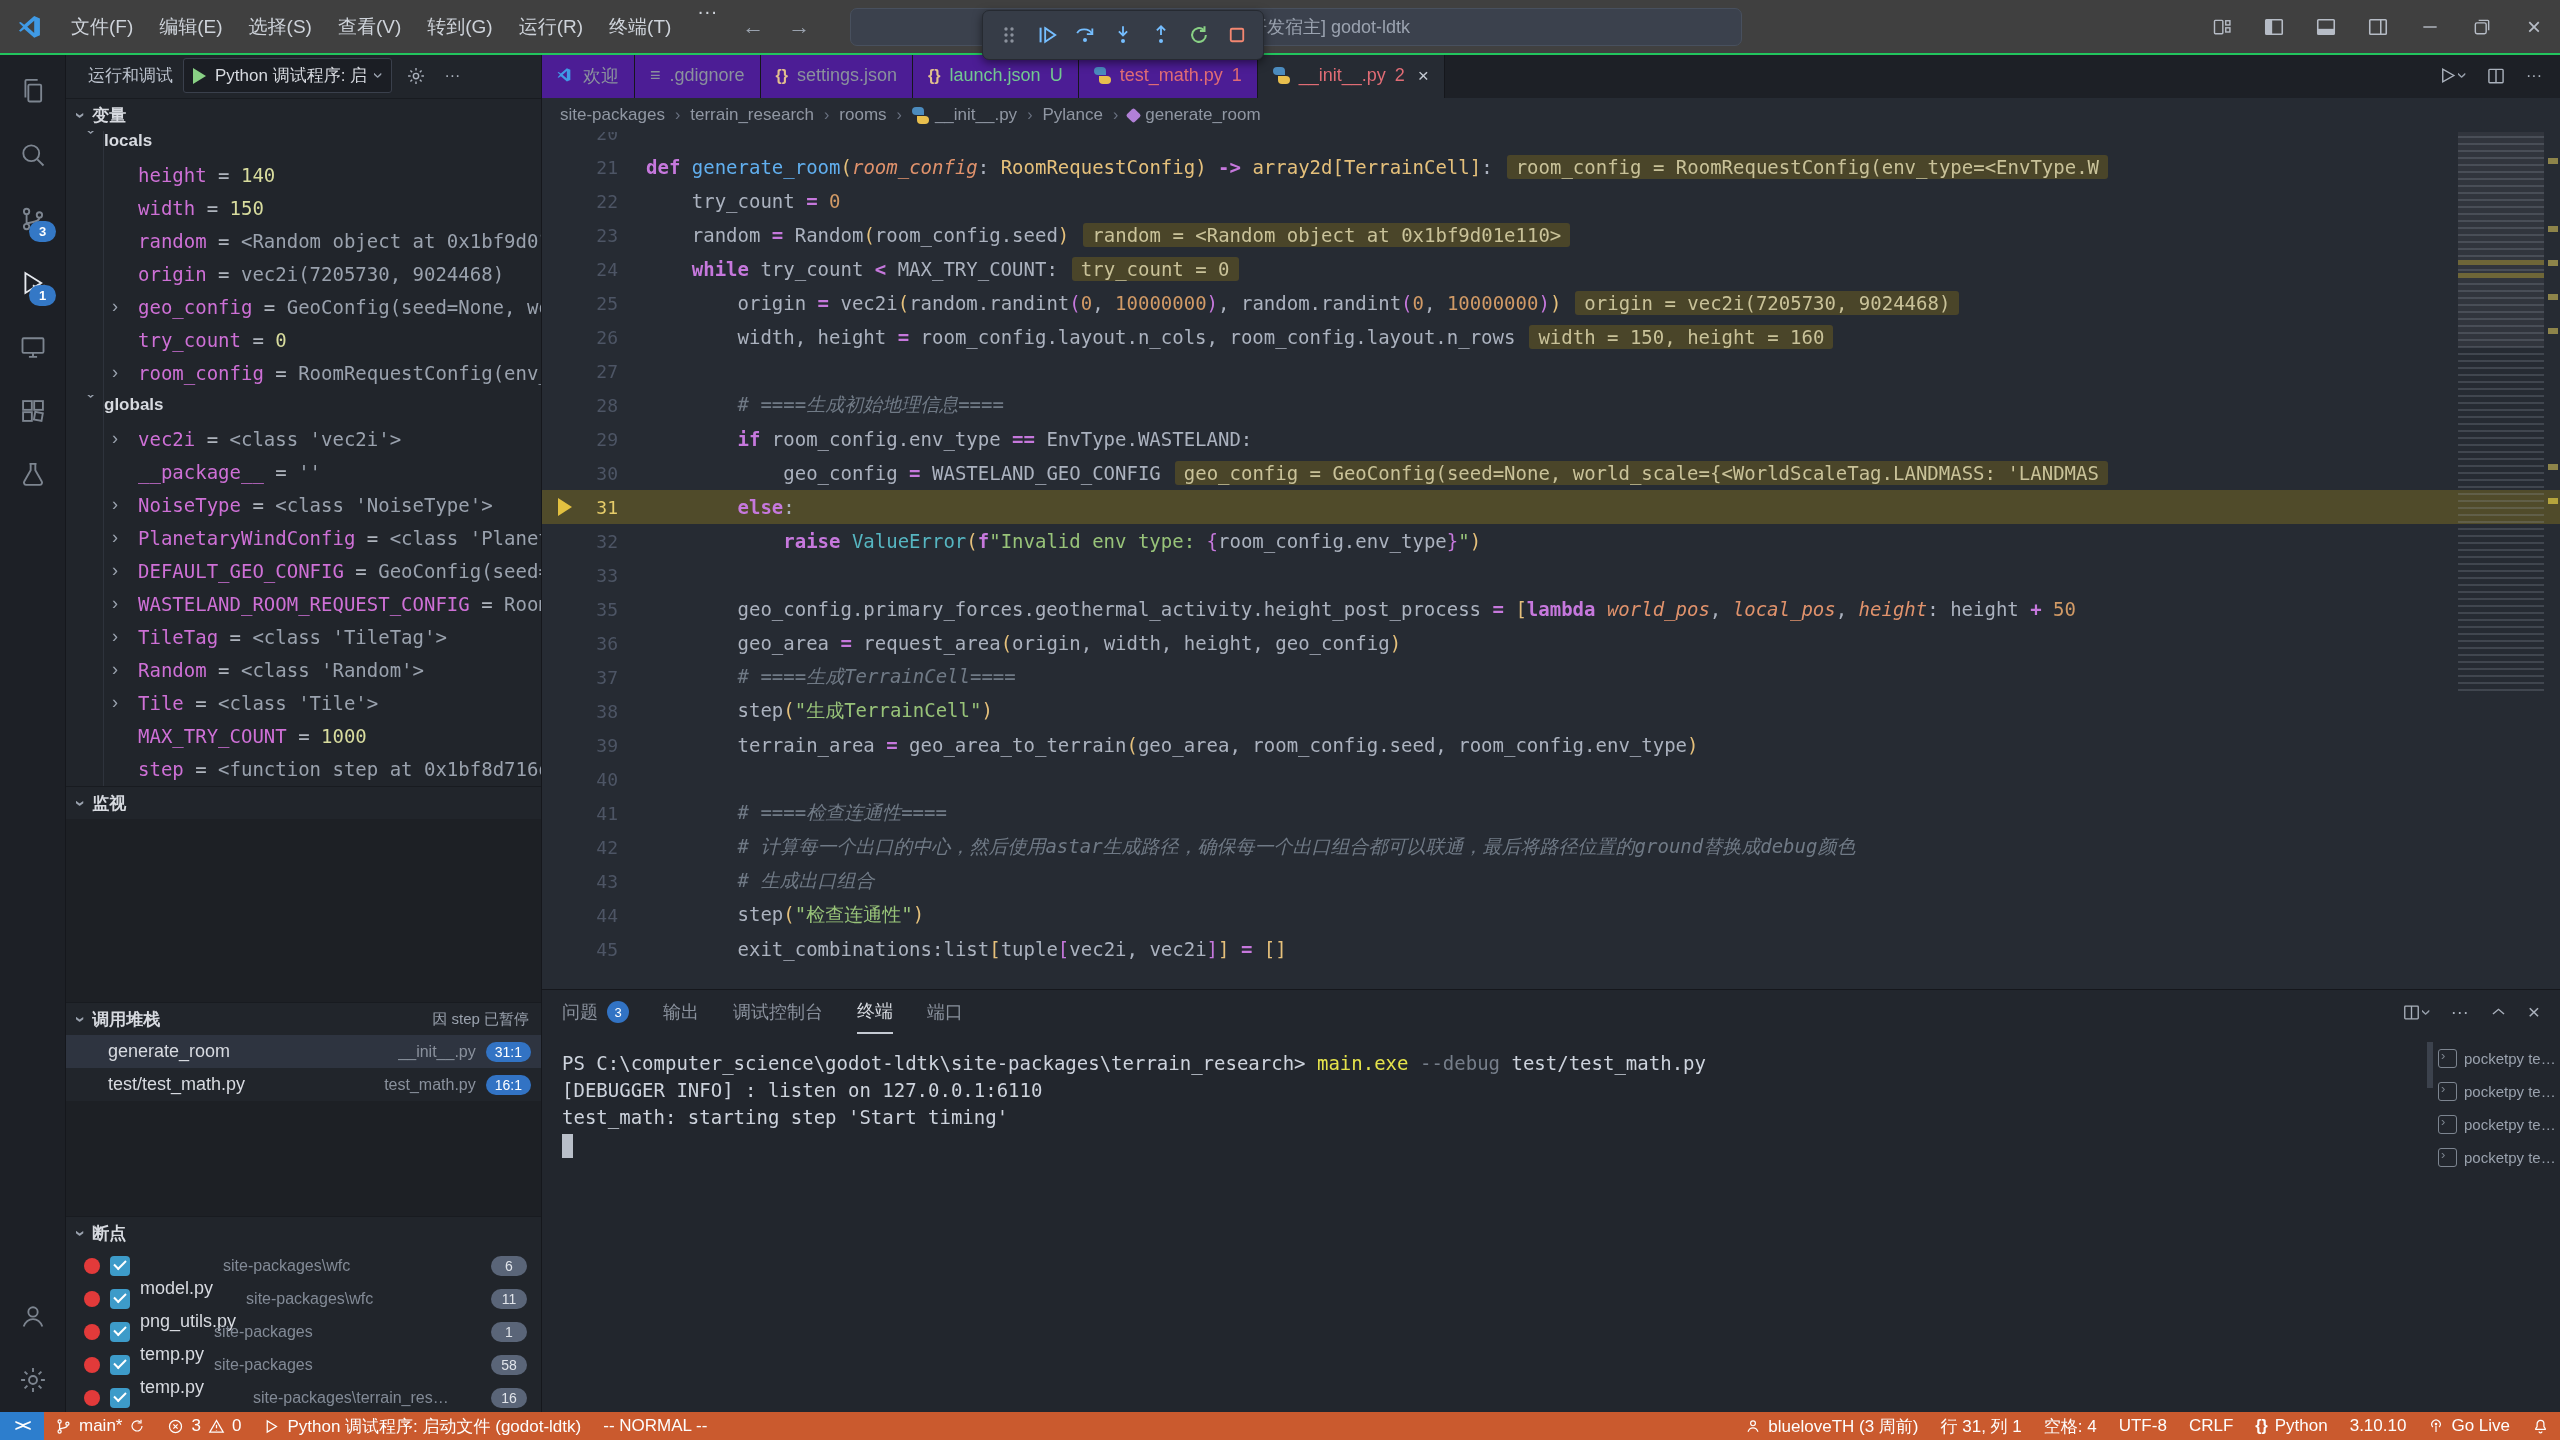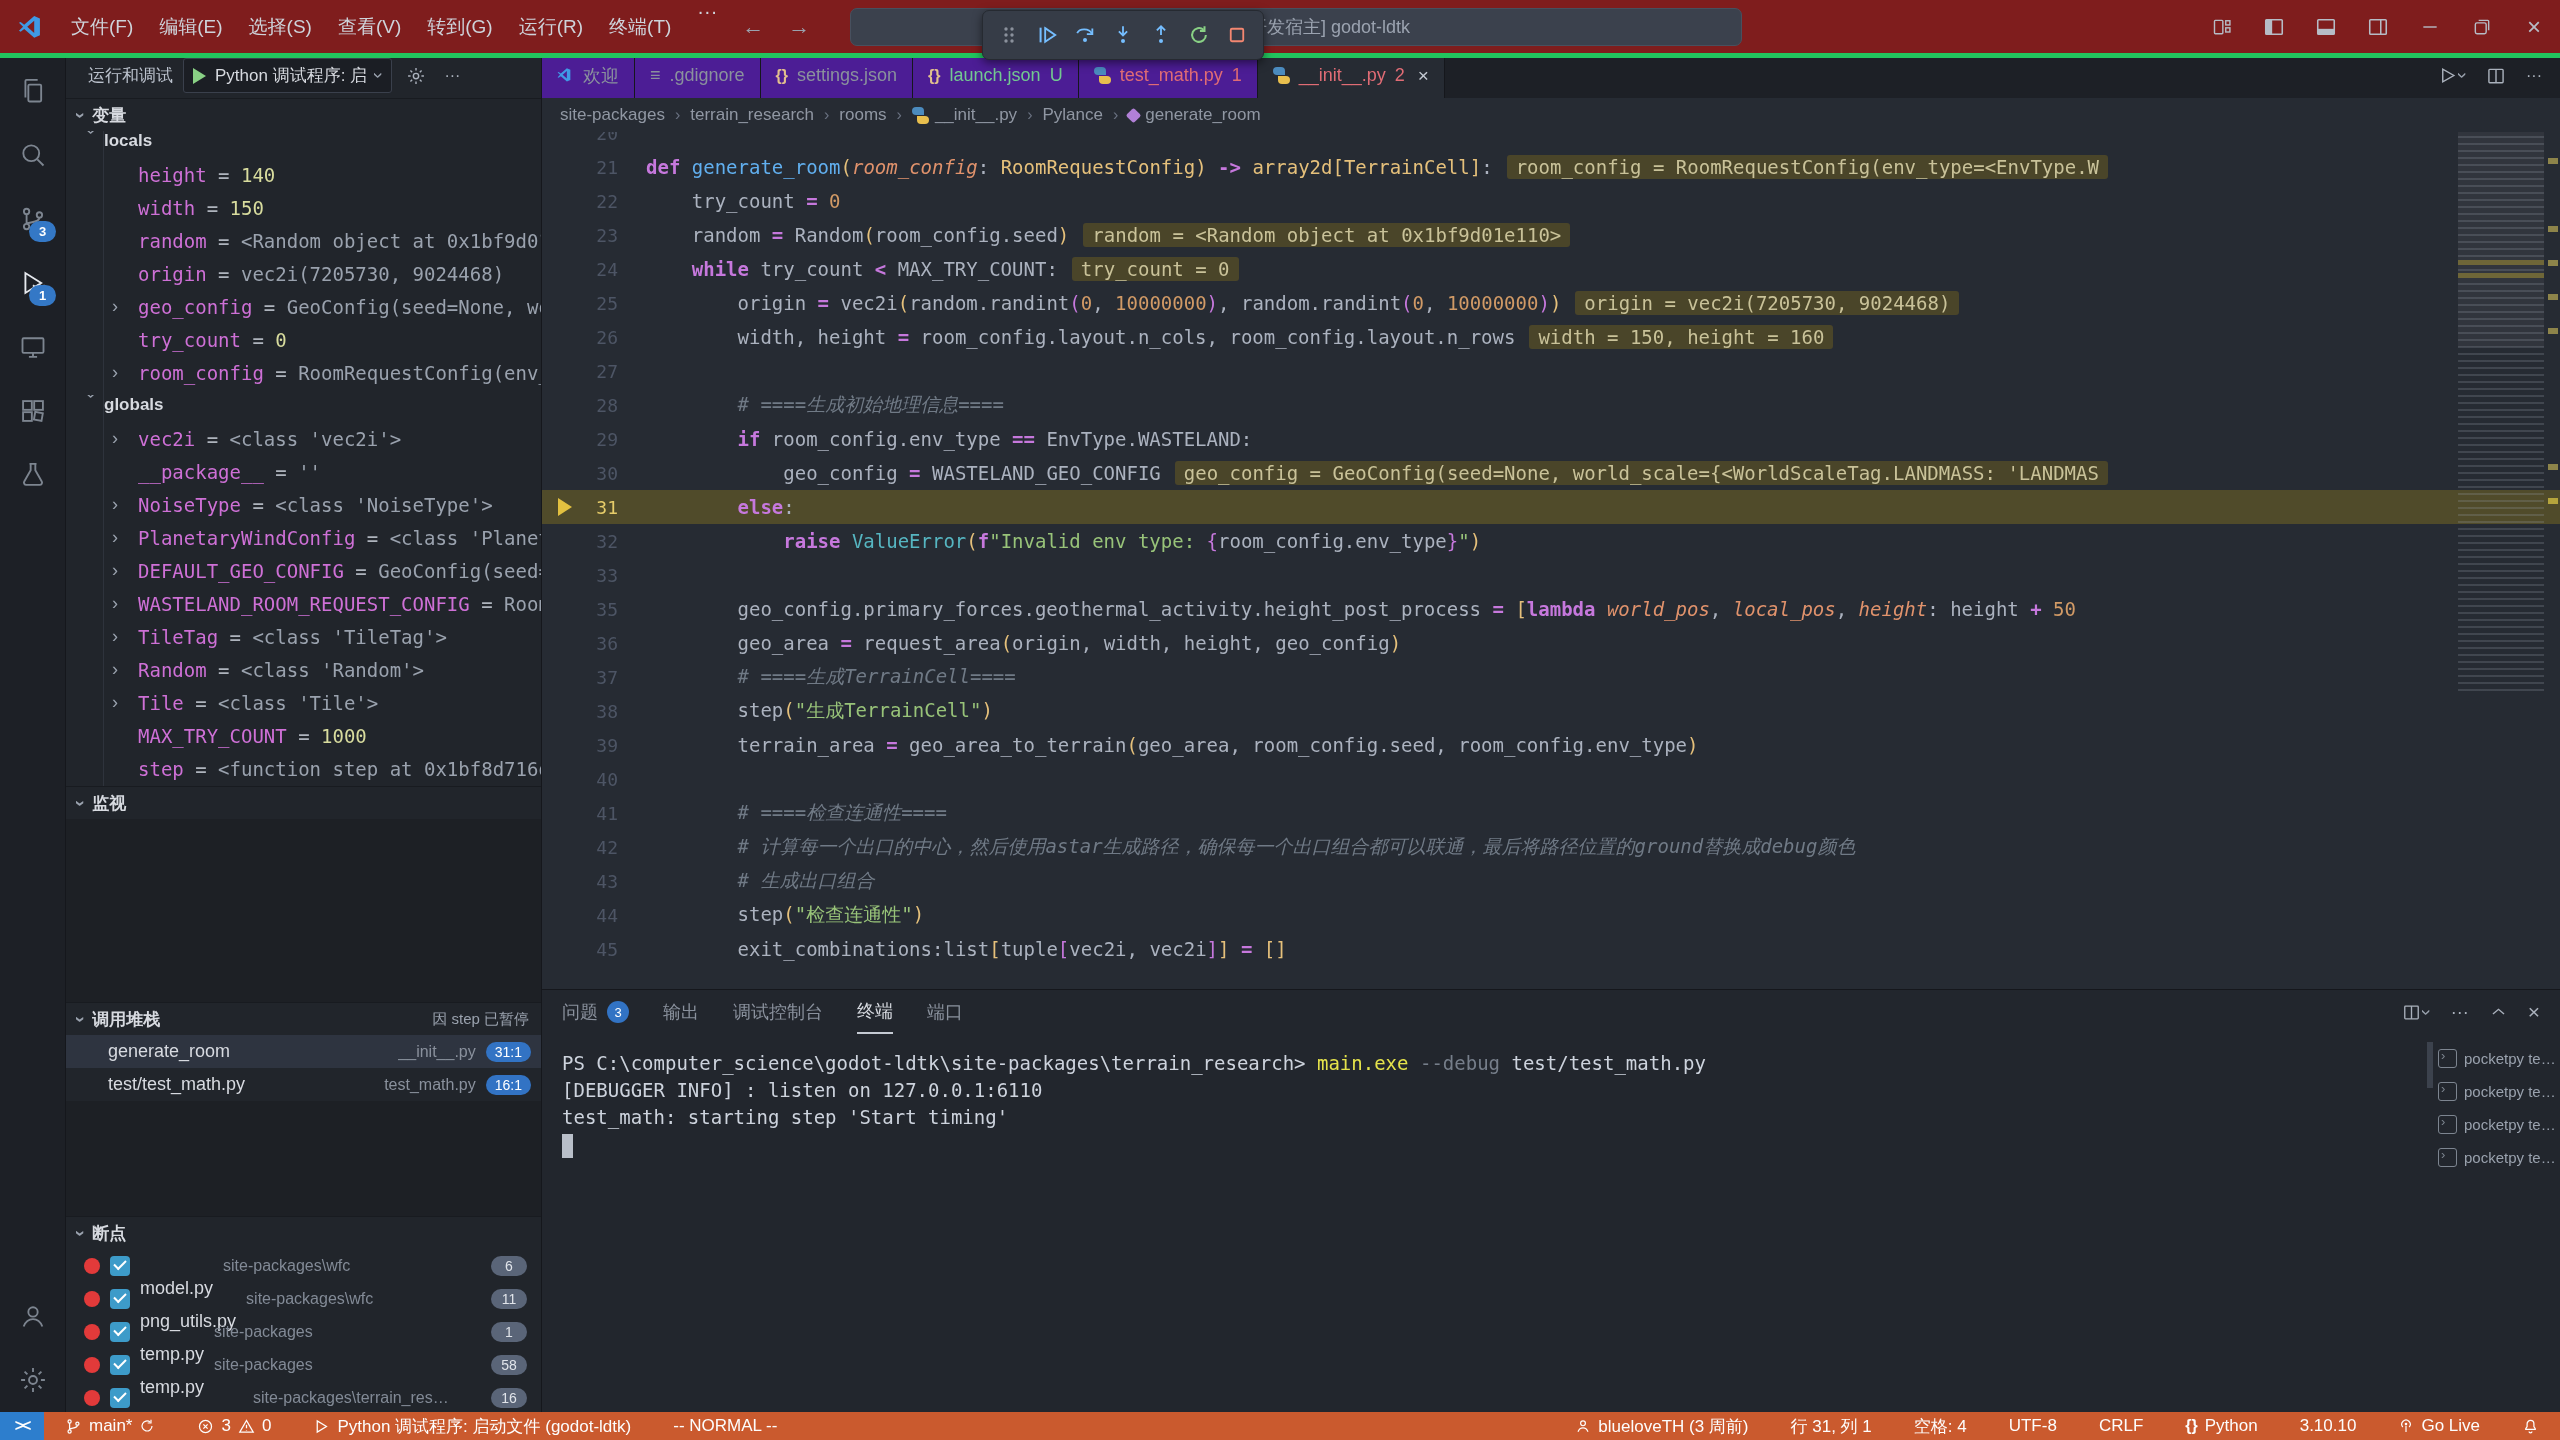--- a/index.html
+++ b/index.html
@@ -1,21 +1,21 @@
 <!DOCTYPE html>
 <html><head>
 <meta charset="utf-8">
 <style>
   html,body{margin:0;padding:0;background:#14161a;}
   .app{position:relative;width:2560px;height:1440px;overflow:hidden;background:#21252b;
        color:#abb2bf;font-family:"Liberation Sans",sans-serif;}
   svg{display:block;}
   
-  .titlebar{position:absolute;top:0;left:0;right:0;height:53px;background:#7f1d1d;
-            border-bottom:5px solid #22c55e;display:flex;align-items:center;z-index:4;}
+  .titlebar{position:absolute;top:0;left:0;right:0;height:53px;background:#404040;
+            border-bottom:2px solid #22c55e;display:flex;align-items:center;z-index:4;}
   .vslogo{margin:0 14px 0 18px;}
   .menu-item{padding:0 13px;font-size:19px;color:#ced3da;line-height:53px;cursor:default;}
   .menu-more{padding:0 13px;color:#ced3da;font-size:20px;}
   .nav-arrow{padding:0 12px;color:#9aa2ae;font-size:22px;}
   .search-box{position:absolute;left:850px;top:8px;width:890px;height:36px;background:#3b414d;
               border:1px solid #48505e;border-radius:7px;display:flex;align-items:center;
               justify-content:center;gap:9px;color:#9ba3b0;font-size:18px;}
   .win-icons{margin-left:auto;display:flex;align-items:center;height:100%;}
   .win-ic{width:52px;height:100%;display:flex;align-items:center;justify-content:center;color:#b6bcc6;}
   .win-ic.close-x{font-size:24px;}
@@ -135,21 +135,21 @@
   .term-list{width:126px;flex:none;padding-top:8px;display:flex;flex-direction:column;}
   .tl-row{height:33px;display:flex;align-items:center;gap:7px;color:#9aa2ae;font-size:15px;
           padding-left:4px;white-space:nowrap;overflow:hidden;}
   .tl-icon{width:17px;height:17px;border:1.5px solid #7d8590;border-radius:3px;position:relative;flex:none;}
   .tl-icon::after{content:"›";position:absolute;left:2px;top:-2px;font-size:13px;color:#7d8590;}
   
   .statusbar{position:absolute;left:0;right:0;bottom:0;height:28px;background:#ca5a2e;display:flex;
              align-items:center;color:#fdfdfd;font-size:17px;z-index:4;}
   .sb-remote{width:44px;height:100%;background:#2d7ecd;display:flex;align-items:center;
              justify-content:center;font-weight:bold;letter-spacing:-2px;font-size:16px;flex:none;}
-  .sb-item{display:flex;align-items:center;gap:7px;padding:0 21px;height:100%;white-space:nowrap;}
+  .sb-item{display:flex;align-items:center;gap:7px;padding:0 11px;height:100%;white-space:nowrap;}
   .sb-right{margin-left:auto;display:flex;align-items:center;height:100%;}
   .sb-braces{font-weight:bold;font-size:16px;}
 </style>
 </head>
 <body>
 
 <div class="app">
 
   <div class="titlebar">
     <span class="vslogo">

